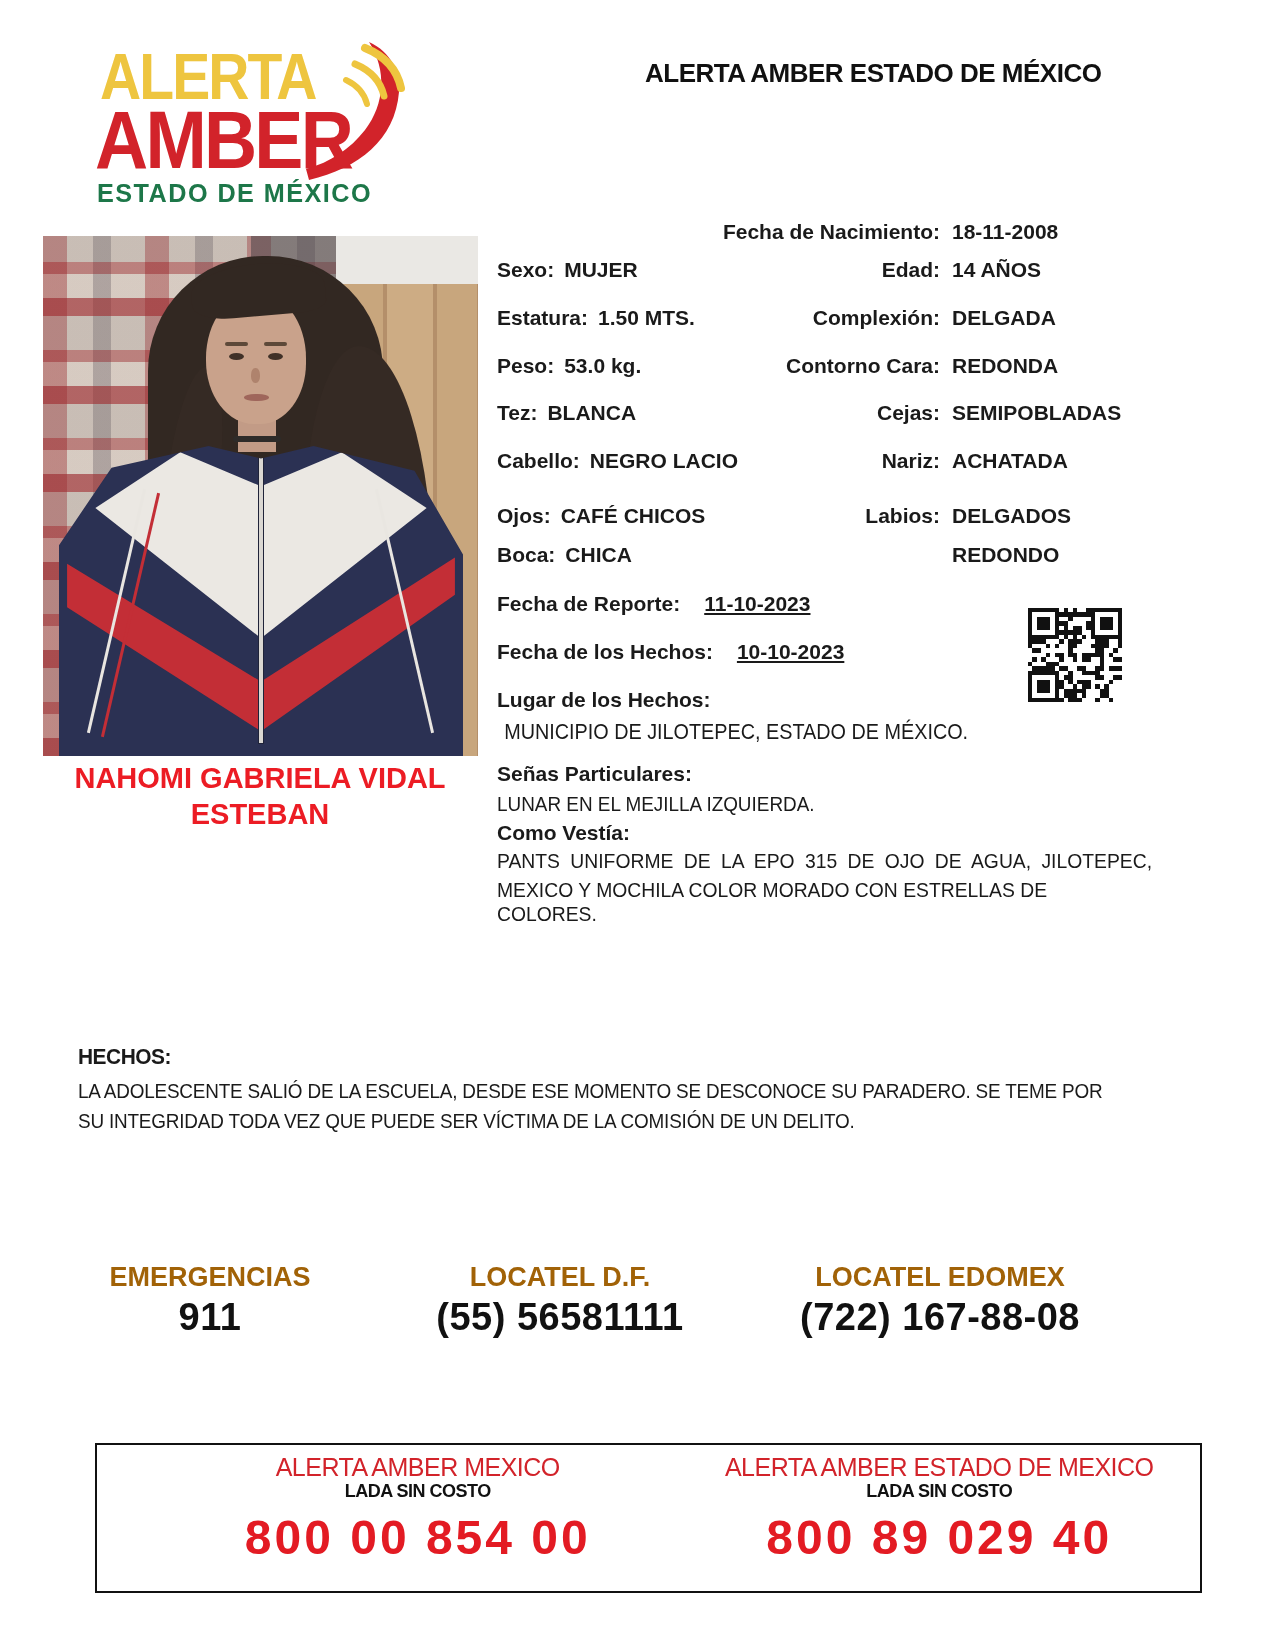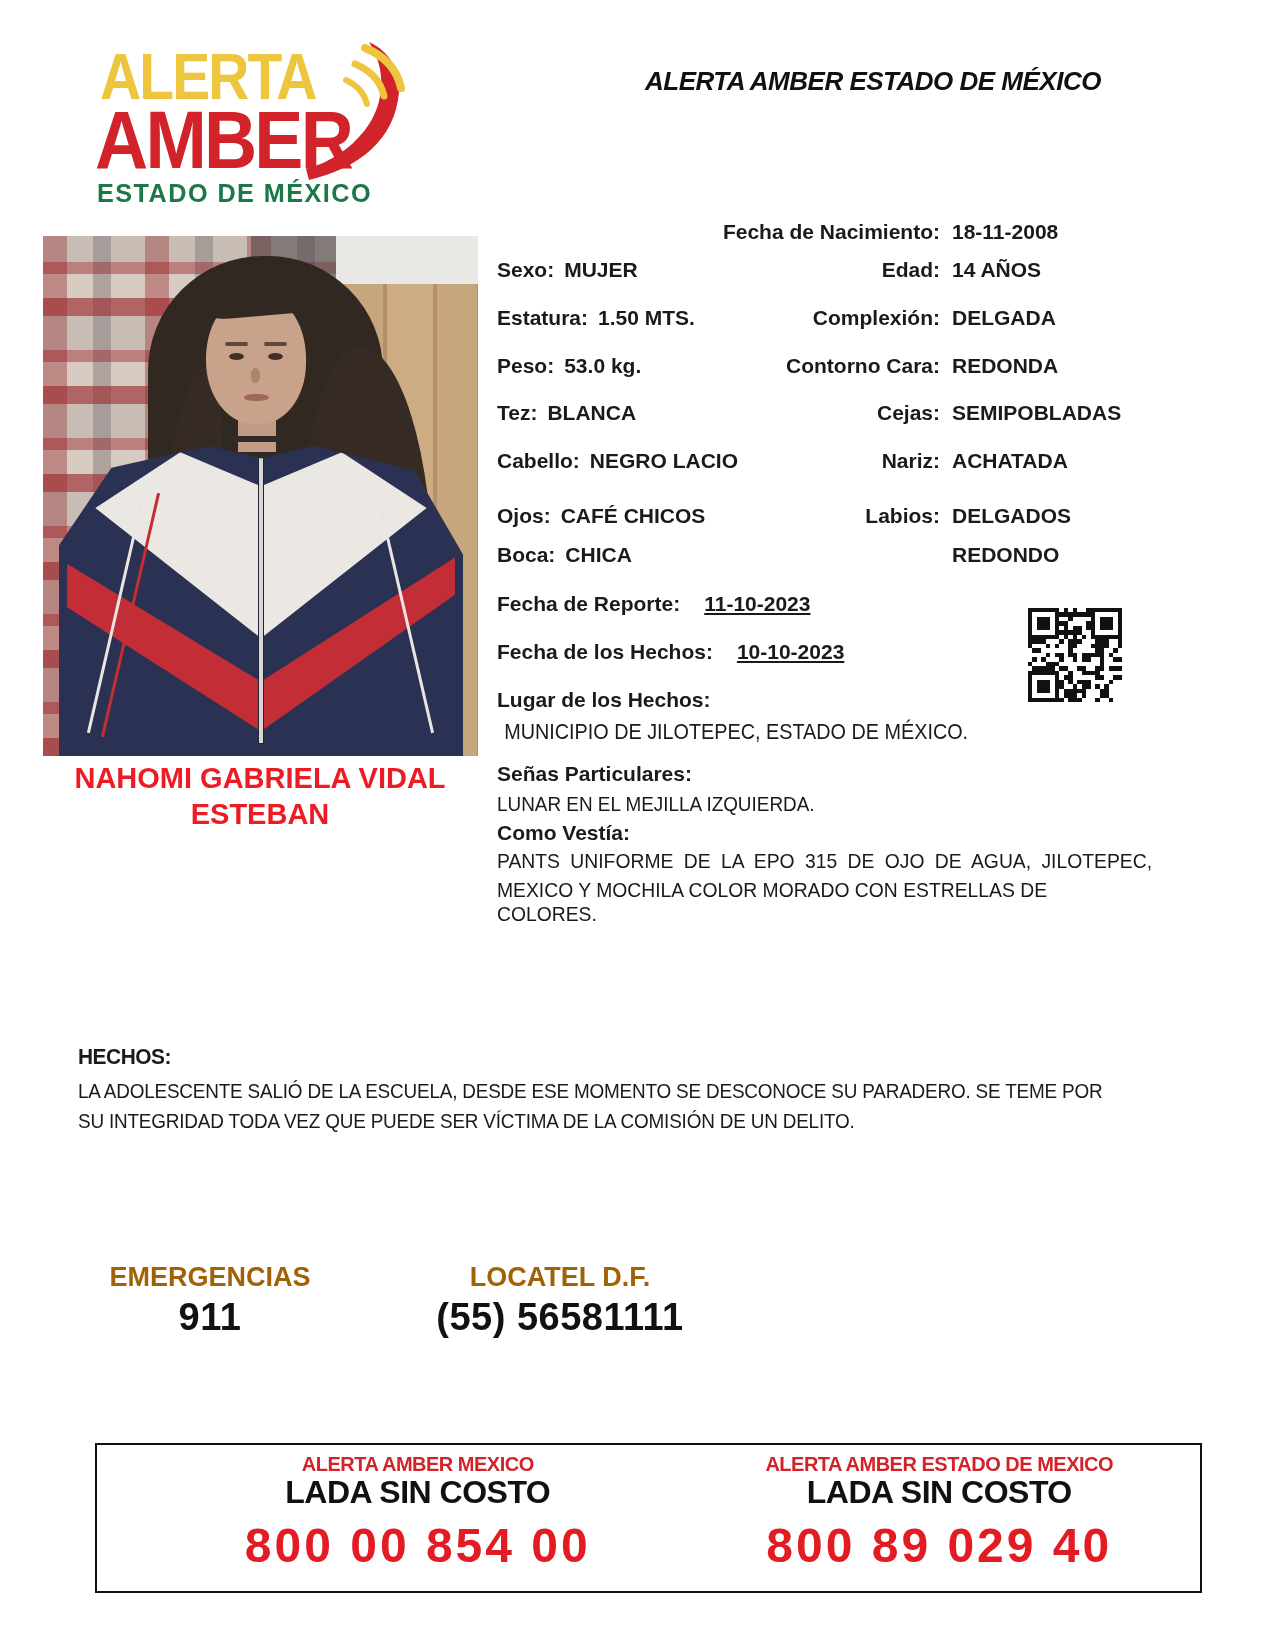--- a/index.html
+++ b/index.html
@@ -10,21 +10,21 @@
   
   .logo { position:absolute; left:95px; top:38px; width:320px; height:170px; }
   .logo-l1 { position:absolute; left:5px; top:2px; font-size:60px; font-weight:bold;
              color:#eec53f; letter-spacing:-2px; transform:scale(0.95,1.08); transform-origin:0 0; }
   .logo-l2 { position:absolute; left:0px; top:56px; font-size:80px; font-weight:bold;
              color:#d2232a; letter-spacing:-3px; transform:scale(0.92,1.02); transform-origin:0 0; }
   .logo-l3 { position:absolute; left:2px; top:140px; font-size:26px; font-weight:bold;
              color:#1d7749; letter-spacing:1.5px; transform:scaleX(0.97); transform-origin:0 0; }
   .logo-swoosh { position:absolute; left:208px; top:0px; }
   
-  .hdr { position:absolute; left:645px; top:66px; width:560px;font-style:italic; }
+  .hdr { position:absolute; left:645px; top:58px; width:560px; }
   .hdr-line { font-size:26px; font-weight:bold; letter-spacing:-0.5px; color:#111; }
   .hdr-line + .hdr-line { margin-top:21px; }
   
   .photo { position:absolute; left:43px; top:236px; width:435px; height:520px; overflow:hidden;
            background:#cdbfb4; }
   .plaid { position:absolute; inset:0;
     background-image:
       repeating-linear-gradient(0deg, rgba(158,48,52,.70) 0 18px, rgba(224,216,206,.18) 18px 42px, rgba(158,48,52,.50) 42px 54px, rgba(172,162,158,.30) 54px 88px),
       repeating-linear-gradient(90deg, rgba(158,48,52,.55) 0 24px, rgba(228,220,212,.22) 24px 50px, rgba(108,98,104,.48) 50px 68px, rgba(228,220,212,.22) 68px 102px);
   }
@@ -83,22 +83,22 @@
   .em-1 { left:95px;  width:230px; }
   .em-2 { left:415px; width:290px; }
   .em-3 { left:775px; width:330px; }
   .em-label { font-size:27px; font-weight:bold; color:#a16207; }
   .em-number { margin-top:3px; font-size:38px; font-weight:bold; color:#111; letter-spacing:0.5px; }
   
   .fbox { position:absolute; left:95px; top:1443px; width:1103px; height:146px; border:2px solid #111;
           display:flex; }
   .fcol { flex:1; text-align:center; padding-top:8px; }
   .fcol-left { padding-left:60px; }
-  .f-title { font-size:20px; font-weight:bold; color:#d2232a; letter-spacing:-0.5px; }
-  .f-sub { font-size:32px; font-weight:bold; color:#111; line-height:1.0; letter-spacing:-0.5px; }
+  .f-title { font-size:25px; font-weight:normal; color:#d2232a; letter-spacing:-0.5px; }
+  .f-sub { font-size:18px; font-weight:bold; color:#111; line-height:1.0; letter-spacing:-0.5px; }
   .f-number { margin-top:10px; font-size:48px; font-weight:bold; color:#e31b23; letter-spacing:3px; }
 </style>
 </head>
 <body>
 
 <div class="page">
 
   <div class="logo">
     <div class="logo-l1">ALERTA</div>
     <div class="logo-l2">AMBER</div>
@@ -460,20 +460,24 @@
   </div>
 
   <div class="em-col em-1">
     <div class="em-label">EMERGENCIAS</div>
     <div class="em-number">911</div>
   </div>
   <div class="em-col em-2">
     <div class="em-label">LOCATEL D.F.</div>
     <div class="em-number">(55) 56581111</div>
   </div>
+  <div class="em-col em-3">
+    <div class="em-label">LOCATEL EDOMEX</div>
+    <div class="em-number">(722) 167-88-08</div>
+  </div>
 
   <div class="fbox">
     <div class="fcol fcol-left">
       <div class="f-title">ALERTA AMBER MEXICO</div>
       <div class="f-sub">LADA SIN COSTO</div>
       <div class="f-number">800 00 854 00</div>
     </div>
     <div class="fcol">
       <div class="f-title">ALERTA AMBER ESTADO DE MEXICO</div>
       <div class="f-sub">LADA SIN COSTO</div>

